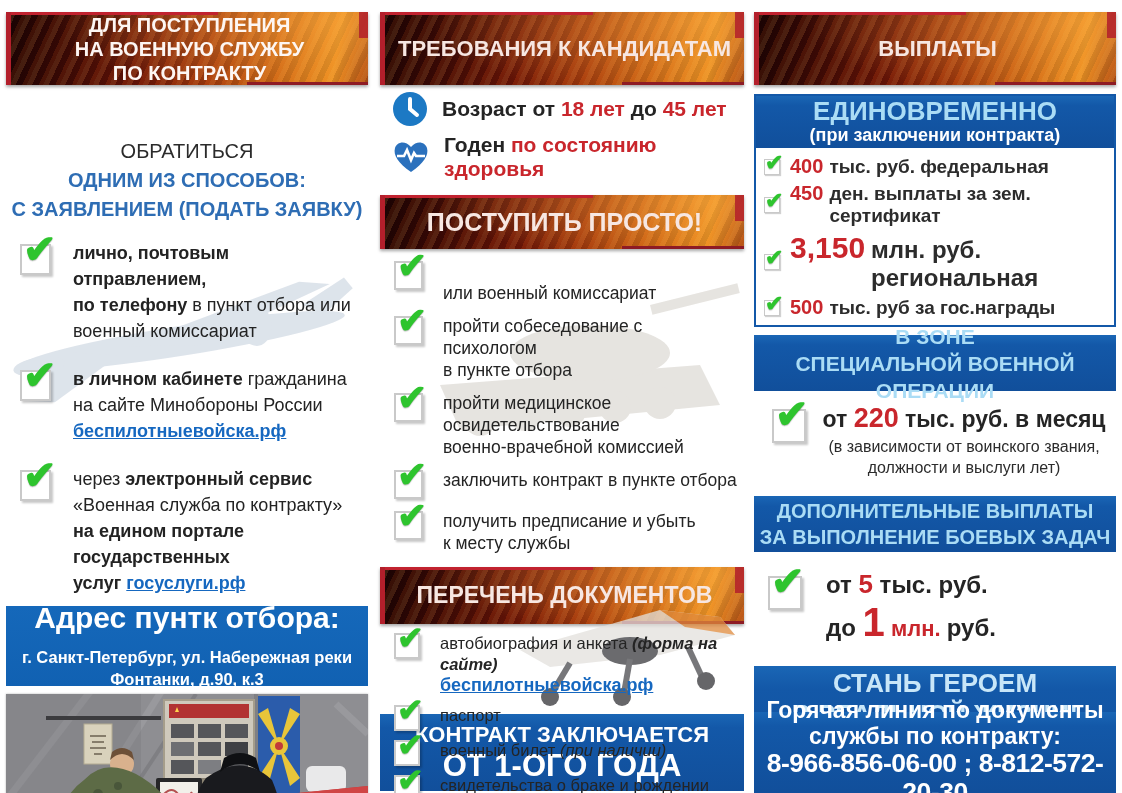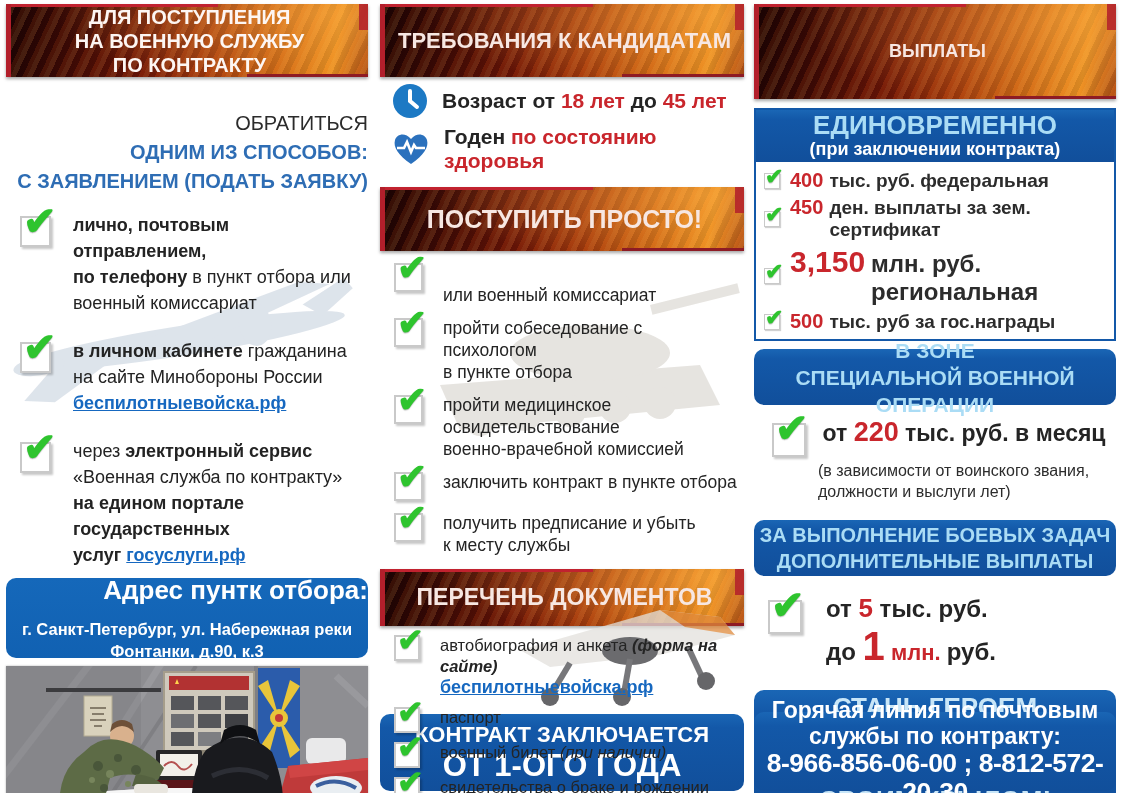--- a/index.html
+++ b/index.html
@@ -7,21 +7,21 @@
     width:1122px;height:793px;background:#ffffff;position:relative;overflow:hidden;
     font-family:"Liberation Sans",sans-serif;color:#262626;
   }
   .col{position:absolute;top:0;}
   #col-left{left:6px;width:362px;}
   #col-mid{left:380px;width:364px;}
   #col-right{left:754px;width:362px;}
 
   
   .banner{
-    position:relative;margin-top:4px;display:flex;flex-direction:column;
+    position:relative;margin-top:12px;display:flex;flex-direction:column;
     align-items:center;justify-content:center;text-align:center;
     color:#f7e7e2;font-weight:bold;
     border-left:5px solid #b31f2b;
     background:
       radial-gradient(130% 190% at 88% 12%, rgba(255,176,70,.50), rgba(255,140,40,0) 58%),
       repeating-linear-gradient(115deg, rgba(255,180,90,.14) 0 5px, rgba(0,0,0,.10) 5px 11px, rgba(255,120,30,.10) 11px 15px),
       linear-gradient(100deg,#1d0303 0%,#400a05 18%,#6d1507 38%,#9c3109 56%,#c65e10 74%,#e98e1e 90%,#a13c0c 100%);
     box-shadow:0 2px 3px rgba(0,0,0,.35);
   }
   .banner::before{content:"";position:absolute;left:0;top:0;width:58%;height:3px;background:#c1222f;}
@@ -42,74 +42,74 @@
   .chkbox.small .mark{font-size:22px;top:-8px;left:0;}
 
   b,.b{font-weight:bold;}
   .lnk{color:#1668c0;font-weight:bold;text-decoration:underline;cursor:pointer;}
   .red{color:#c9262c;}
   .note-i{font-style:italic;}
 
   
   .bluebox{
     background:linear-gradient(180deg,#1a66b5 0%,#1358a8 18%,#114f9b 100%);
-    color:#fff;text-align:center;font-weight:bold;border-radius:10px;
+    color:#fff;text-align:center;font-weight:bold;border-radius:0;
     display:flex;flex-direction:column;justify-content:center;
   }
   .ltblue{color:#aadcf5;}
 
   
   #left-header{height:73px;font-size:20px;line-height:24px;white-space:pre-line;color:#fdf6f3;}
-  #intro{margin-top:32px;text-align:right;font-size:20px;line-height:29px;}
+  #intro{margin-top:52px;text-align:center;font-size:20px;line-height:29px;}
   #intro .dark{color:#2b2b2b;}
   #intro .blue{color:#2e6db4;}
   .l-item{margin:16px 8px 0 14px;font-size:18px;line-height:26px;color:#232323;position:relative;z-index:2;}
   .l-item .chkbox{margin-right:22px;margin-top:4px;}
   #address-box{margin-top:10px;height:80px;background:linear-gradient(180deg,#1568ba,#1161b2);}
-  #address-title{font-size:26px;line-height:30px;color:#fff;text-align:right;}
+  #address-title{font-size:30px;line-height:30px;color:#fff;}
   #address-line{font-size:16.5px;line-height:22px;color:#fff;margin-top:13px;font-family:"Liberation Sans",sans-serif;}
   #photo-wrap{margin-top:8px;position:relative;z-index:2;box-shadow:0 0 2px rgba(0,0,0,.3);}
 
   .wm{position:absolute;z-index:1;pointer-events:none;}
 
   
   #mid-header1{height:73px;font-size:22px;}
   .icon-row{display:flex;align-items:center;margin:6px 0 0 12px;font-size:21px;font-weight:bold;color:#242424;position:relative;z-index:2;}
   .icon-row .ic{flex:0 0 auto;margin-right:14px;display:flex;}
-  #mid-header2{height:64px;font-size:25px;margin-top:14px;}
+  #mid-header2{height:54px;font-size:25px;margin-top:14px;}
   .m-step{margin:11px 4px 0 14px;font-size:17.5px;line-height:22px;color:#242424;position:relative;z-index:2;}
   .m-step .chkbox{width:25px;height:25px;margin-right:20px;margin-top:1px;}
   .m-step .chkbox .mark{font-size:36px;top:-15px;}
   #mid-header3{height:57px;font-size:23px;margin-top:13px;}
   .m-doc{margin:9px 4px 0 14px;font-size:16.5px;line-height:21px;color:#242424;position:relative;z-index:2;}
   .m-doc .chkbox{width:22px;height:22px;margin-right:20px;margin-top:0;}
   .m-doc .chkbox .mark{font-size:32px;top:-13px;}
   .m-doc .lnk{font-size:18px;}
   #contract-box{position:absolute;left:0;top:714px;width:364px;height:77px;}
   #contract-l1{font-size:22px;line-height:27px;}
   #contract-l2{font-size:31px;line-height:36px;}
 
   
-  #right-header{height:95px;font-size:18px;}
+  #right-header{height:73px;font-size:22px;}
   #lump-wrap{margin-top:9px;border:2px solid #1358a8;background:#fff;position:relative;z-index:2;}
   #lump-head{height:52px;border-radius:0;}
   #lump-title{font-size:26px;line-height:25px;}
   #lump-sub{font-size:18px;line-height:22px;color:#fff;}
   .pay-row{display:flex;align-items:baseline;margin:4px 0 0 8px;font-weight:bold;color:#2c2c2c;}
   .pay-row .chkbox{align-self:center;margin-right:10px;}
   .pay-amount{color:#c9262c;font-size:20px;margin-right:6px;}
   .pay-rest{font-size:19px;}
   .pay-row.big .pay-amount{font-size:30px;}
   .pay-row.big .pay-rest{font-size:24px;}
   #svo-box{margin-top:8px;height:56px;}
   #svo-box div{font-size:21px;line-height:27px;}
   #svo-item{margin:12px 6px 0 12px;position:relative;z-index:2;}
   #svo-line{font-weight:bold;font-size:23px;color:#242424;text-align:center;}
   #svo-line .red{font-size:27px;}
-  #svo-note{font-size:16px;line-height:21px;color:#2c2c2c;text-align:left;margin-top:12px;}
+  #svo-note{font-size:16px;line-height:21px;color:#2c2c2c;text-align:center;margin-top:2px;}
   #svo-item .chkbox{position:absolute;left:6px;top:6px;width:30px;height:30px;}
   #svo-item .inner{margin-left:52px;}
   #extra-box{margin-top:18px;height:56px;}
   #extra-box div{font-size:20px;line-height:26px;}
   #extra-item{margin:16px 0 0 14px;display:flex;}
   #extra-item .chkbox{width:30px;height:30px;margin-right:24px;margin-top:8px;}
   .extra-lines{font-weight:bold;color:#242424;}
   .extra-l1{font-size:24px;line-height:32px;}
   .extra-l1 .red{font-size:26px;}
   .extra-l2{font-size:24px;line-height:42px;}
@@ -492,22 +492,22 @@
         <span>от </span><span class="red">220</span><span> тыс. руб. в месяц</span>
       </div>
       <div id="svo-note">
         <span>(в зависимости от  воинского звания,</span><br>
         <span>должности и выслуги лет)</span>
       </div>
     </div>
   </div>
 
   <div class="bluebox ltblue" id="extra-box">
+    <div>ДОПОЛНИТЕЛЬНЫЕ ВЫПЛАТЫ</div>
     <div>ЗА ВЫПОЛНЕНИЕ БОЕВЫХ ЗАДАЧ</div>
-    <div>ДОПОЛНИТЕЛЬНЫЕ ВЫПЛАТЫ</div>
   </div>
 
   <div id="extra-item">
     <span class="chkbox">
         <span class="mark">✔</span>
       </span>
     <div class="extra-lines">
       <div class="extra-l1">
         <span>от </span><span class="red">5</span><span> тыс. руб.</span>
       </div>
@@ -518,17 +518,17 @@
   </div>
 
   <div class="bluebox" id="hero-box">
     <div>СТАНЬ ГЕРОЕМ</div>
     <div>В РЕАЛЬНОЙ ЖИЗНИ!</div>
     <div>ПРИКРОЙ РОДИНУ</div>
     <div>СВОИМ КРЫЛОМ!</div>
   </div>
 
   <div class="bluebox" id="hotline-box">
-    <div class="h1">Горячая линия по почтовым</div>
+    <div class="h1">Горячая линия по документы</div>
     <div class="h2">службы по контракту:</div>
     <div class="h3">8-966-856-06-00 ; 8-812-572-20-30</div>
   </div>
 </div>
 
 </body></html>

